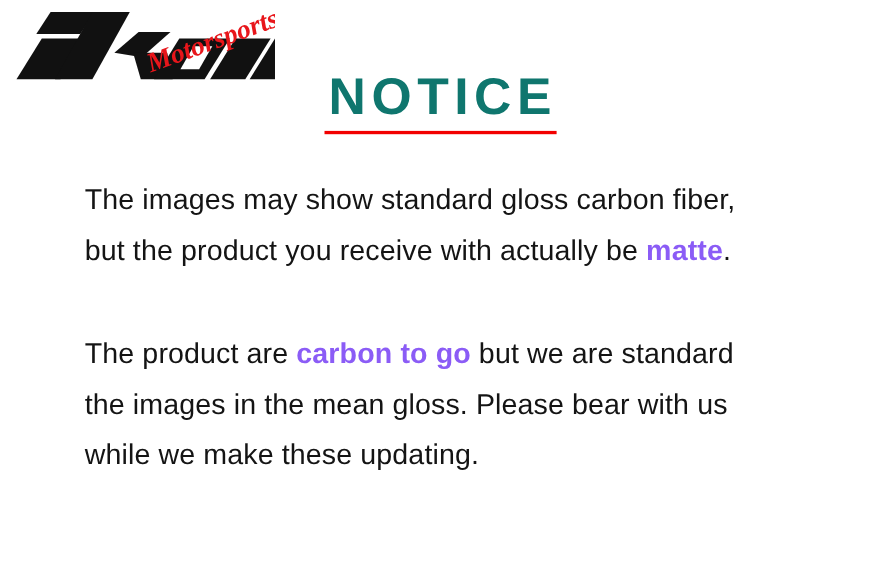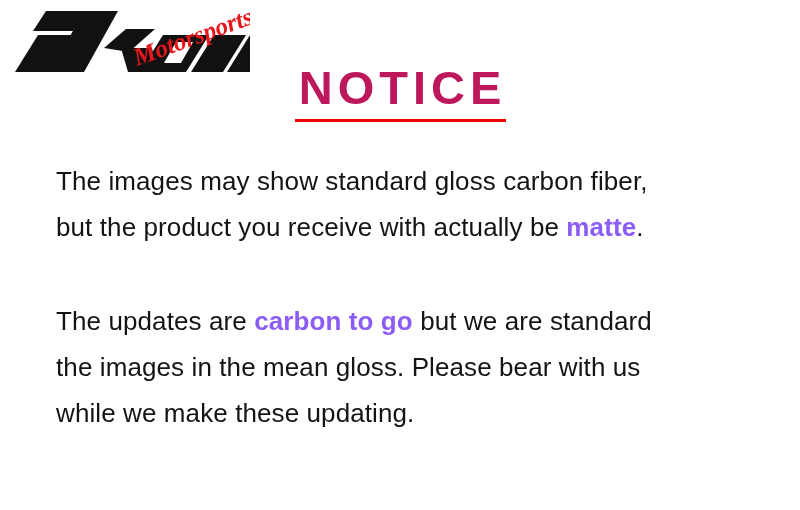--- a/index.html
+++ b/index.html
@@ -41,36 +41,36 @@
     top: 62px;
     width: 280px;
     text-align: center;
   }
   #notice-heading {
     font-family: "Liberation Sans", sans-serif;
     font-weight: bold;
     font-size: 47px;
     line-height: 52px;
     letter-spacing: 5px;
-    color: #be185d;
+    color: #0f766e;
     margin: 0;
     padding: 0;
     text-indent: 5px;
   }
   #notice-underline {
     margin: 5px auto 0 auto;
     width: 211px;
     height: 3px;
     background: #f20000;
   }
 
   
   #notice-body {
     position: absolute;
-    left: 56px;
+    left: 77px;
     top: 158px;
     width: 700px;
   }
   .notice-paragraph {
     margin: 0;
     padding: 0;
   }
   .notice-line {
     font-family: "Liberation Sans", sans-serif;
     font-weight: normal;
@@ -134,21 +134,21 @@
       </div>
       <div class="notice-line">
         <span>but the product you receive with actually be </span><span class="hl-red">matte</span><span>.</span>
       </div>
     </div>
 
     <div class="paragraph-gap"></div>
 
     <div class="notice-paragraph">
       <div class="notice-line">
-        <span>The updates are </span><span class="hl-red">carbon to go</span><span> but we are standard</span>
+        <span>The product are </span><span class="hl-red">carbon to go</span><span> but we are standard</span>
       </div>
       <div class="notice-line">
         <span>the images in the mean gloss. Please bear with us</span>
       </div>
       <div class="notice-line">
         <span>while we make these updating.</span>
       </div>
     </div>
 
   </div>

